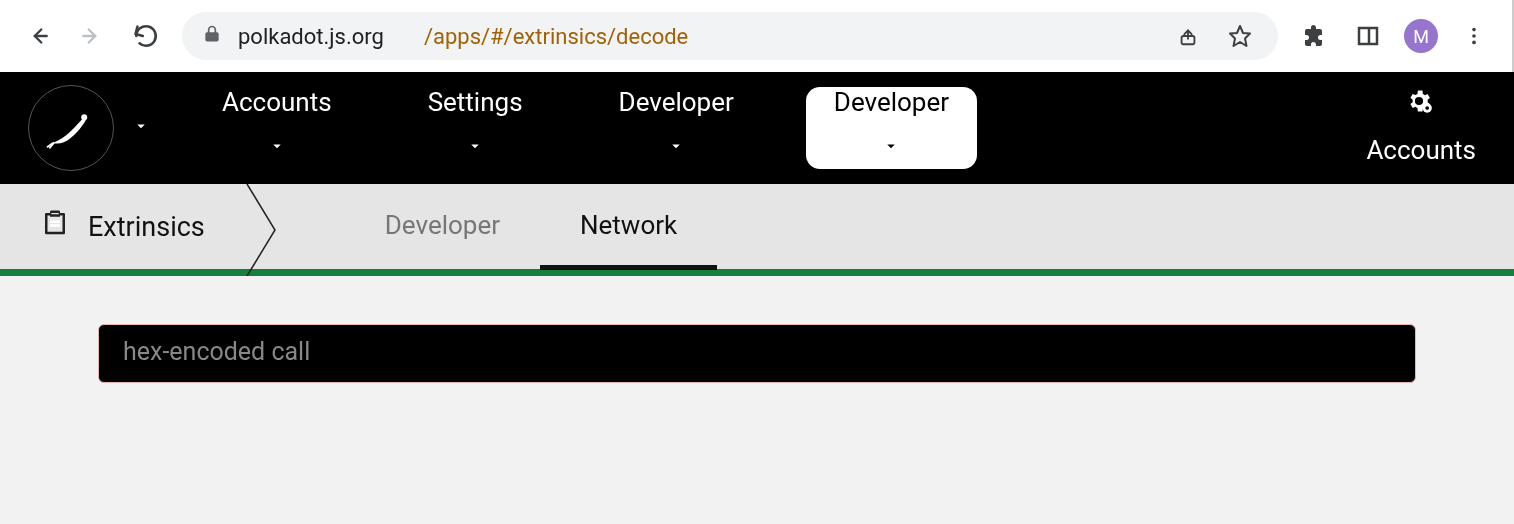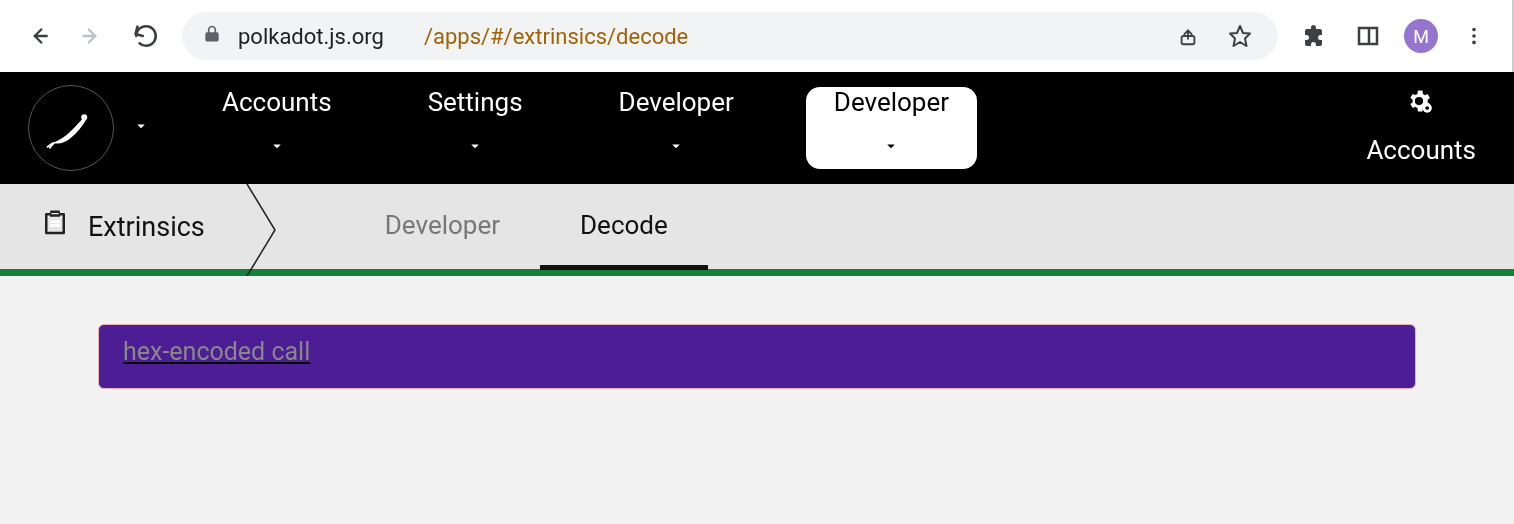--- a/index.html
+++ b/index.html
@@ -131,24 +131,23 @@
   }
 
   
   .content {
     background:#f2f2f2;
     padding: 48px 98px;
     height: calc(524px - 72px - 112px - 92px);
   }
   .hex-box {
     border: 1px solid #e9b4b4;
-    background: #4c1d95;
+    background: #000000;
     border-radius: 6px;
-    padding: 12px 24px 18px;
-    text-decoration: underline;
+    padding: 12px 24px 12px;
   }
   .hex-label {
     font-size: 25px;
     color:#888;
     margin-bottom: 4px;
   }
   .hex-value {
     font-size: 27px;
     color:#d58a8a;
   }
@@ -290,21 +289,21 @@
   <div class="bc-divider">
     <svg width="40" height="92" viewBox="0 0 40 92">
         <polyline points="2,0 30,46 2,92" fill="none" stroke="#222" stroke-width="1.5"></polyline>
       </svg>
   </div>
   <div style="width:60px"></div>
   <div class="tab">
     <span>Developer</span>
   </div>
   <div class="tab active">
-    <span>Decode</span>
+    <span>Network</span>
   </div>
 </div>
 
 <div class="content">
   <div class="hex-box">
     <div class="hex-label">hex-encoded call</div>
   </div>
 </div>
 
 </body></html>

